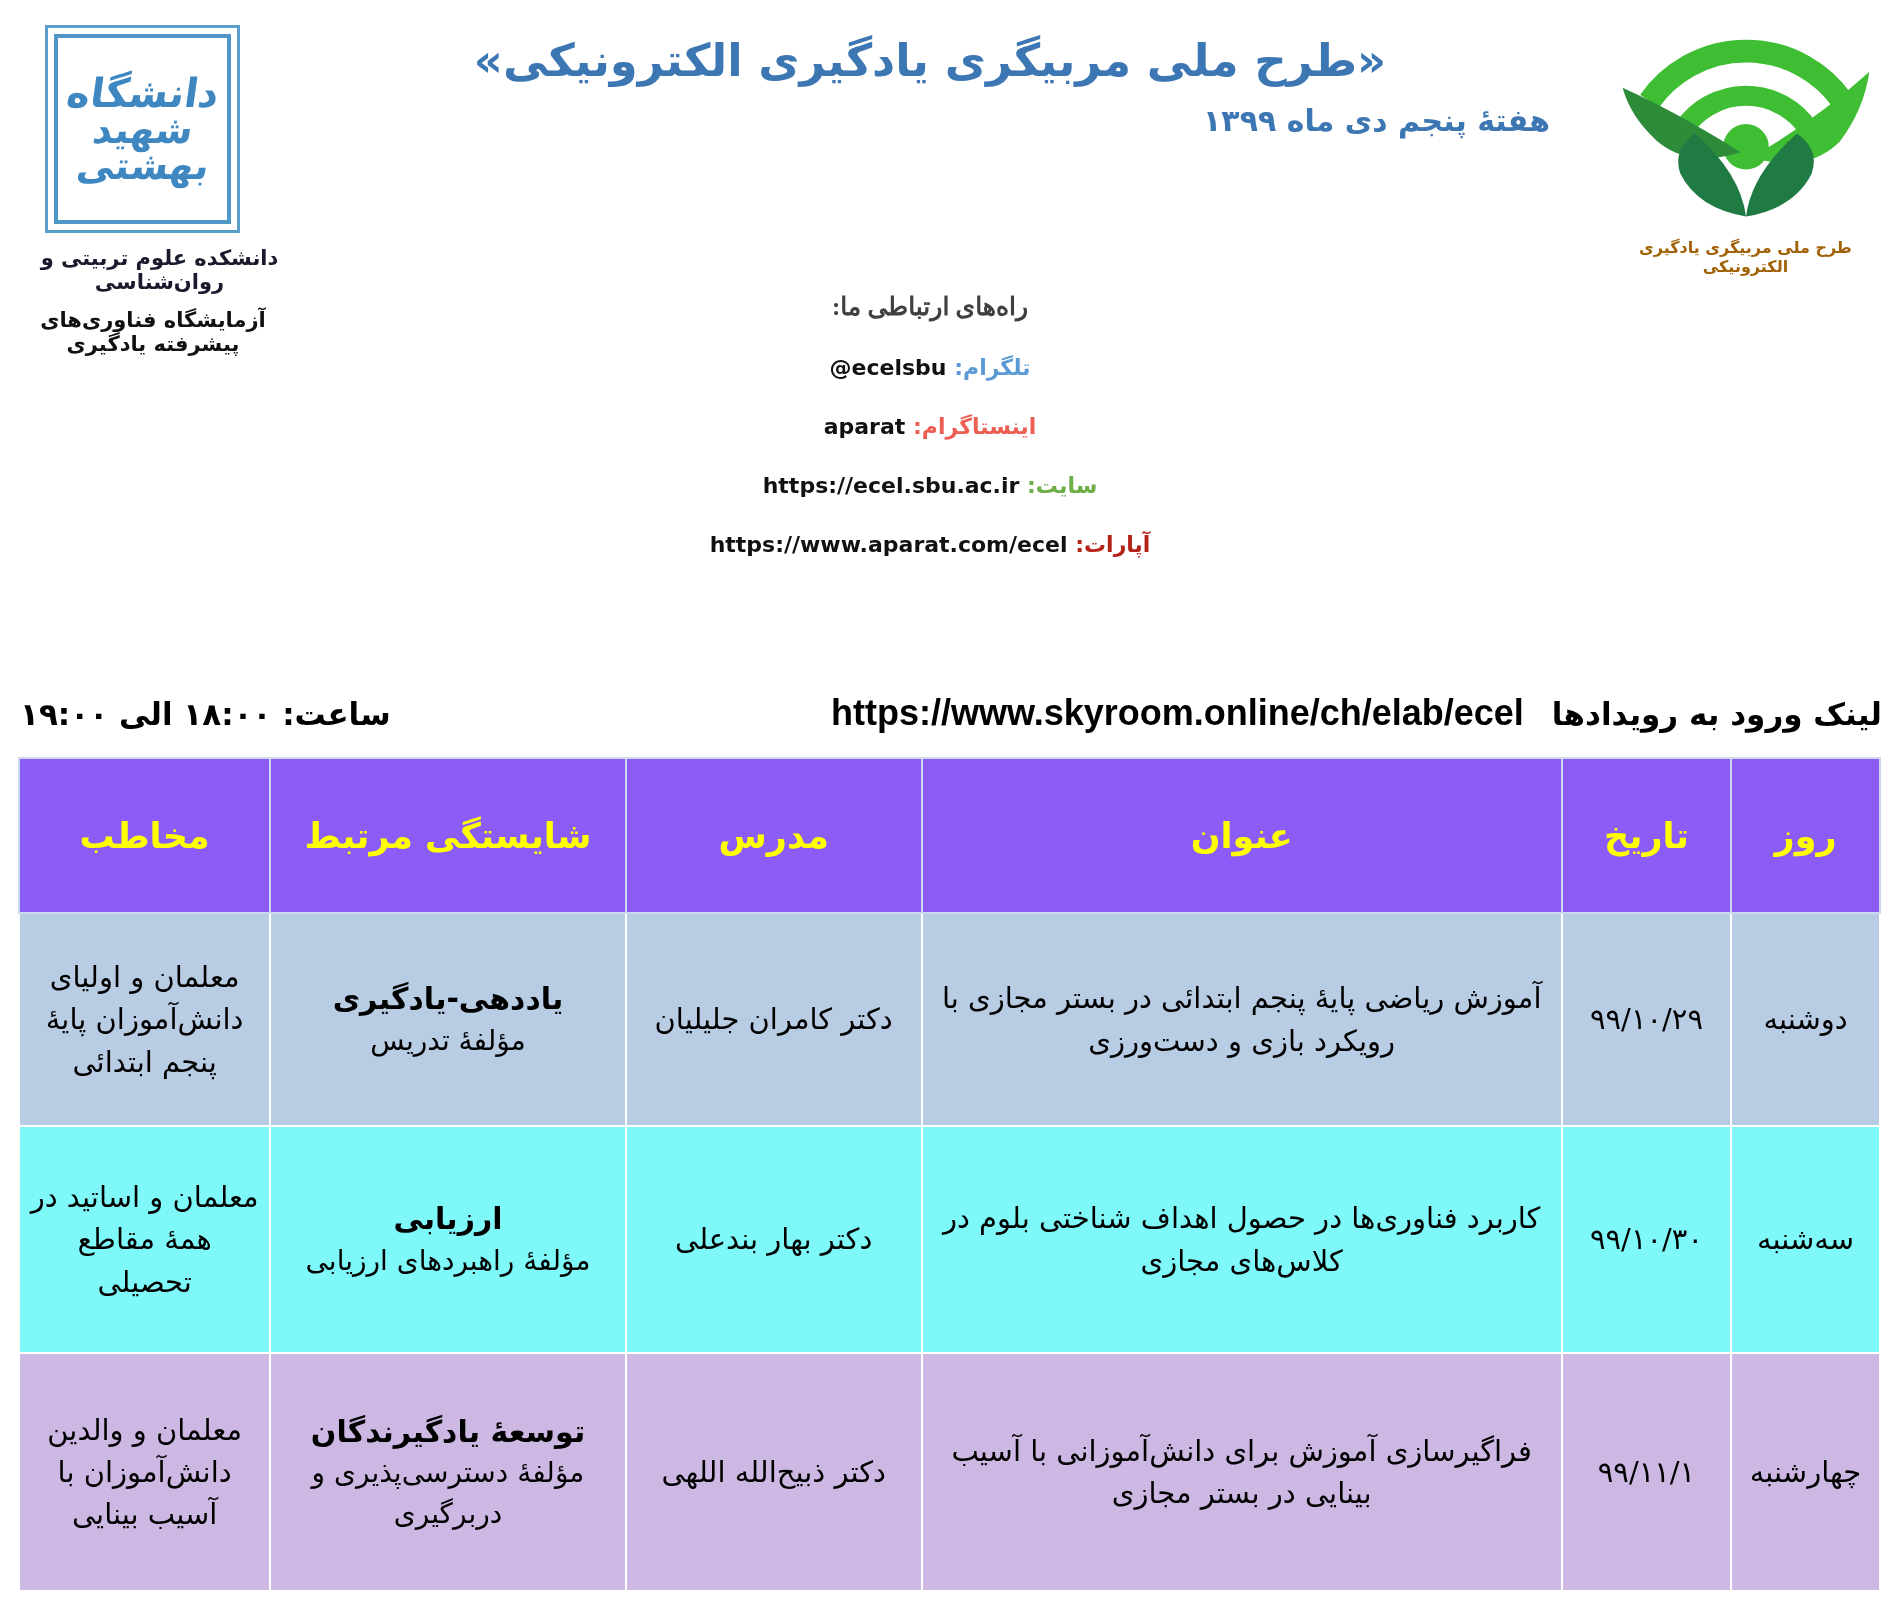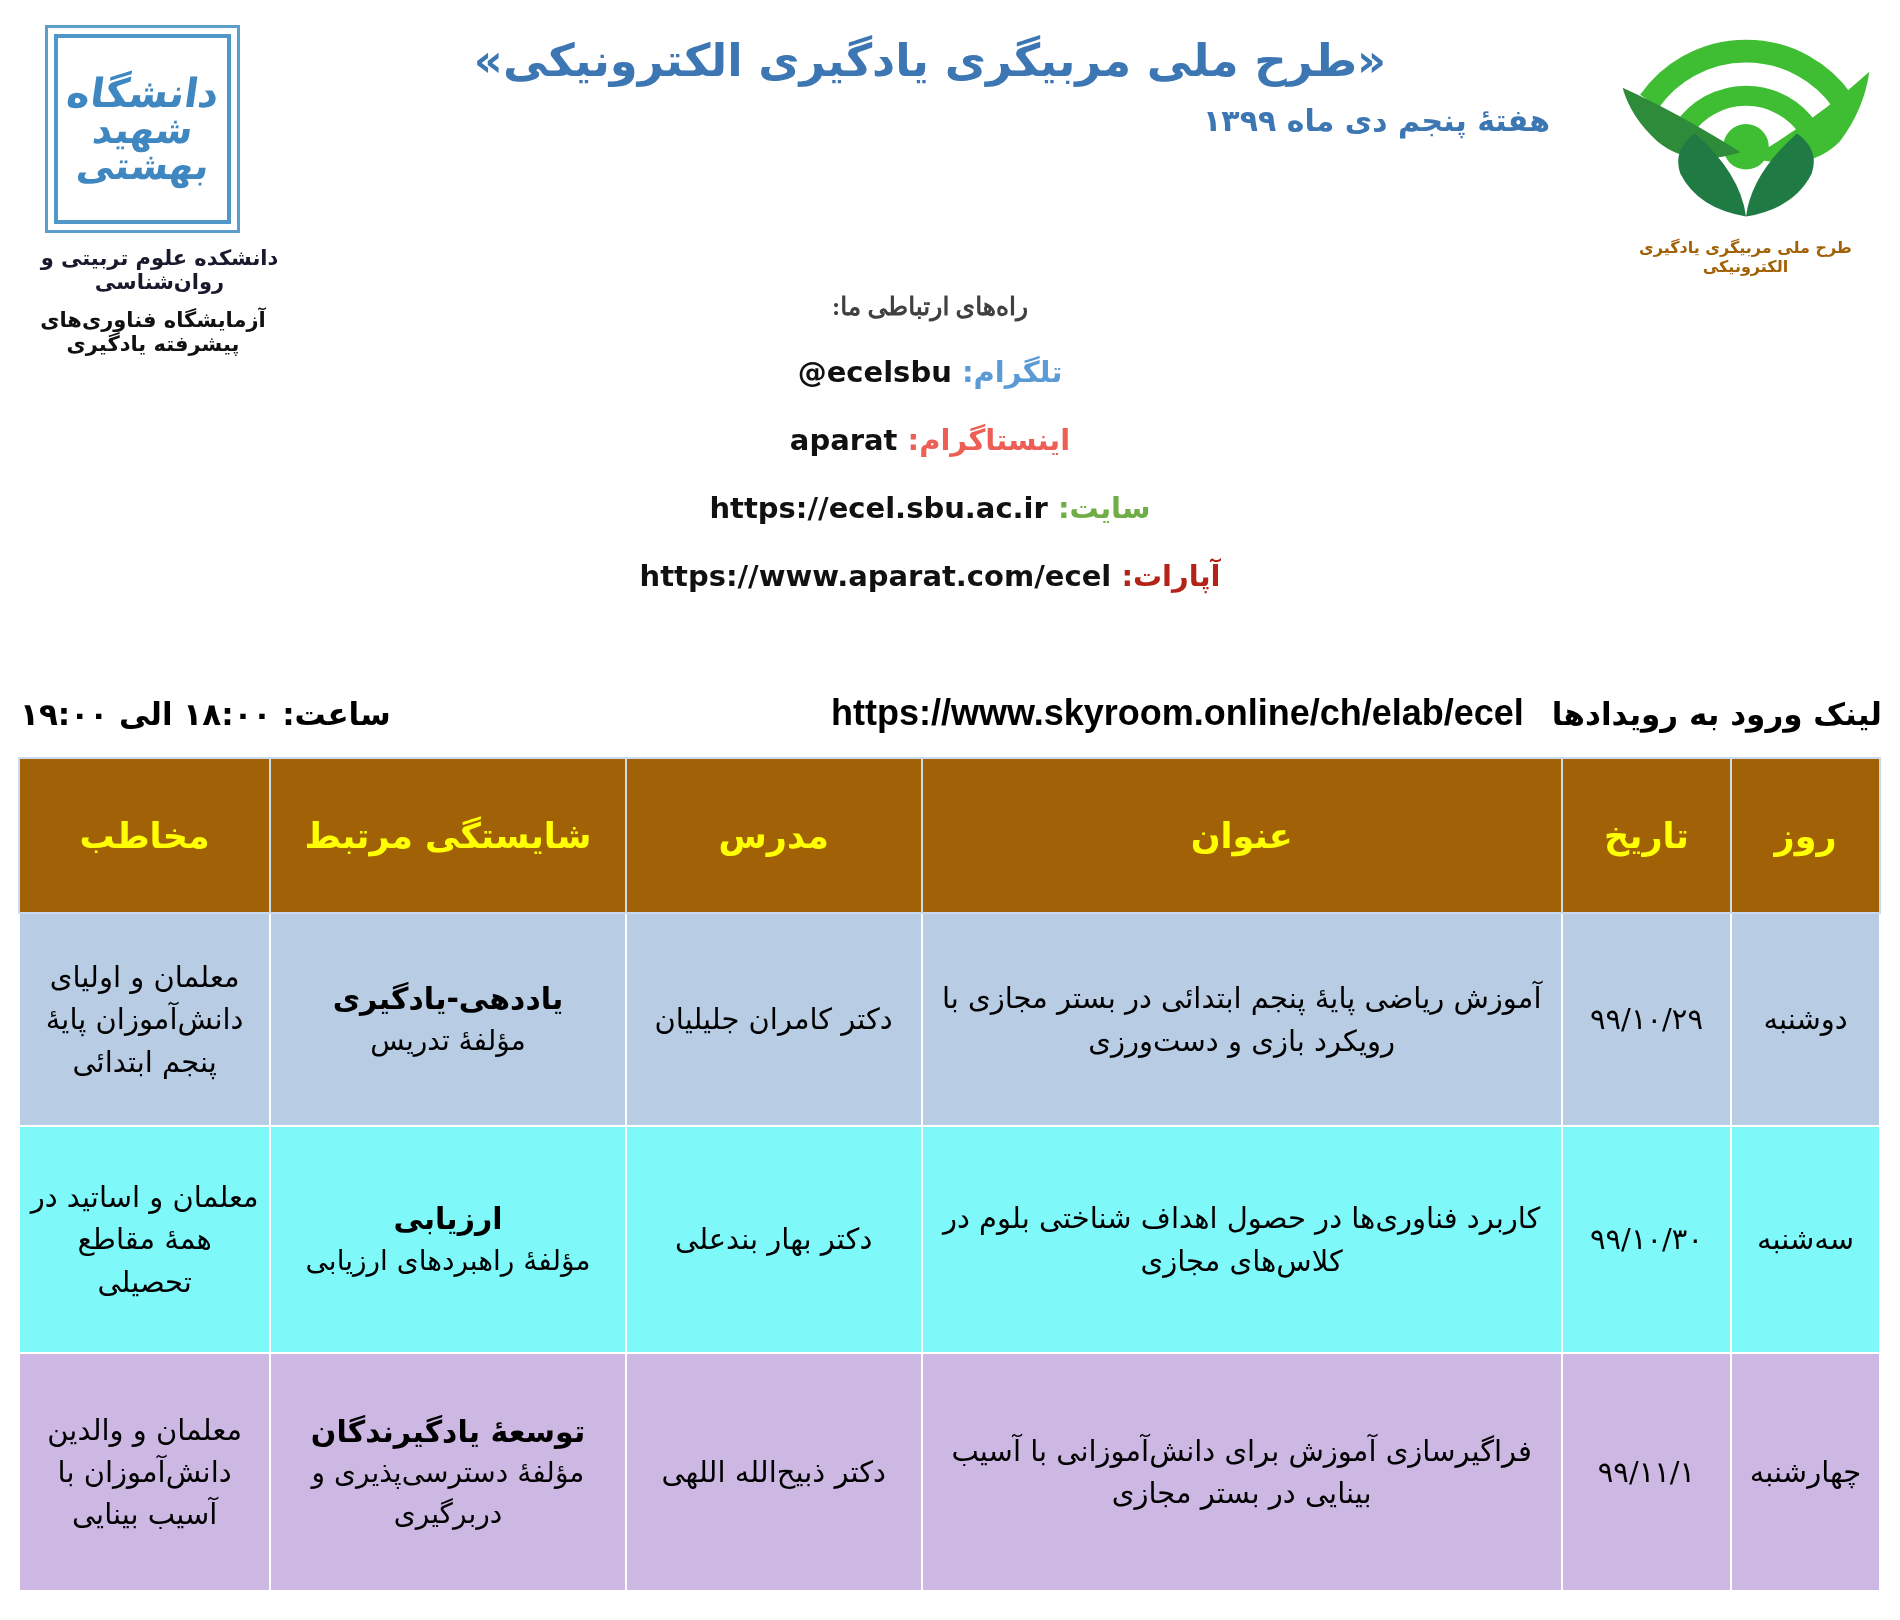--- a/index.html
+++ b/index.html
@@ -25,41 +25,41 @@
   .main-title { color:#3c76b3; font-size:45px; font-weight:bold; }
   .sub-title  { color:#3c76b3; font-size:30px; font-weight:bold; margin-top:16px;text-align:right; }
 
   
   .plan-logo { position:absolute; left:1598px; top:10px; width:295px; text-align:center; }
   .plan-logo-caption { color:#a16207; font-size:16px; font-weight:bold; margin-top:-4px; }
 
   
   .contact { position:absolute; left:310px; top:292px; width:1240px; text-align:center; }
   .contact-heading { font-size:25px; font-weight:bold; color:#404040;font-family:Liberation Serif, serif; }
-  .channel { margin-top:34px; font-size:29px; font-weight:bold; color:#111; }
+  .channel { margin-top:34px; font-size:22px; font-weight:bold; color:#111; }
   .channel .lbl { font-weight:bold; }
   .channel .val { font-weight:bold; color:#111; direction:ltr; unicode-bidi:embed; }
 
   
   .events-row { position:absolute; left:20px; top:692px; width:1862px;
                 display:flex; justify-content:space-between; align-items:baseline; }
   .link-group { display:flex; align-items:baseline; gap:28px; }
   .link-label { font-size:31px; font-weight:bold; color:#000; }
   .link-url   { font-size:36px; font-weight:bold; color:#000;
                 font-family:Liberation Sans, sans-serif;
                 direction:ltr; unicode-bidi:embed; }
   .time-label { font-size:31px; font-weight:bold; color:#000; }
 
   
   table.schedule { position:absolute; left:18px; top:757px; width:1863px;
                    border-collapse:collapse; table-layout:fixed; }
   table.schedule th, table.schedule td {
       border:2px solid #ffffff; text-align:center; vertical-align:middle; padding:6px 10px; }
   table.schedule thead tr { height:155px; }
-  table.schedule thead th { background:#a16207; color:#ffff00; font-size:35px; font-weight:bold;
+  table.schedule thead th { background:#8b5cf6; color:#ffff00; font-size:35px; font-weight:bold;
                             border-color:#cdd9ee; }
   tr.row-0 { height:213px; }
   tr.row-1 { height:227px; }
   tr.row-2 { height:238px; }
   td.cell { font-size:29px; color:#000; line-height:1.45; }
   .comp-title { font-weight:bold; font-size:30px; }
   .comp-sub { font-size:28px; }
   col.c-day  { width:8%;    }
   col.c-date { width:9.1%;  }
   col.c-title{ width:34.4%; }

